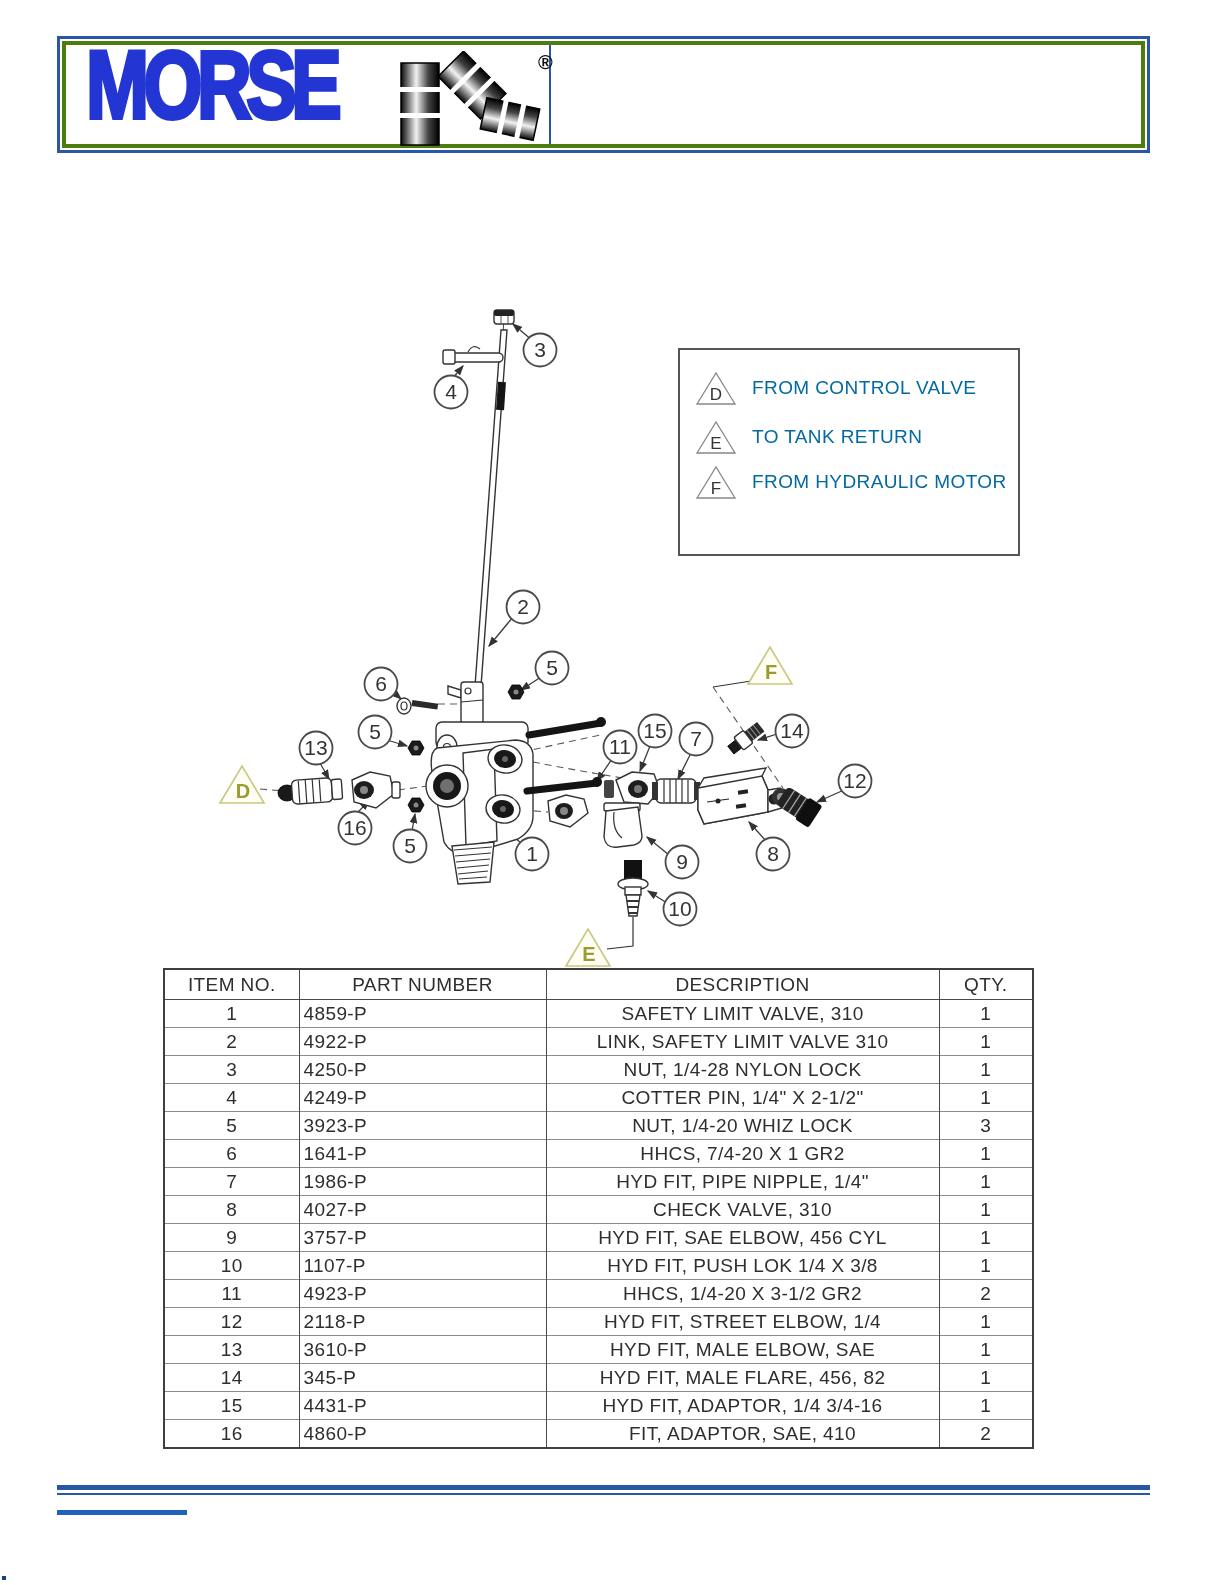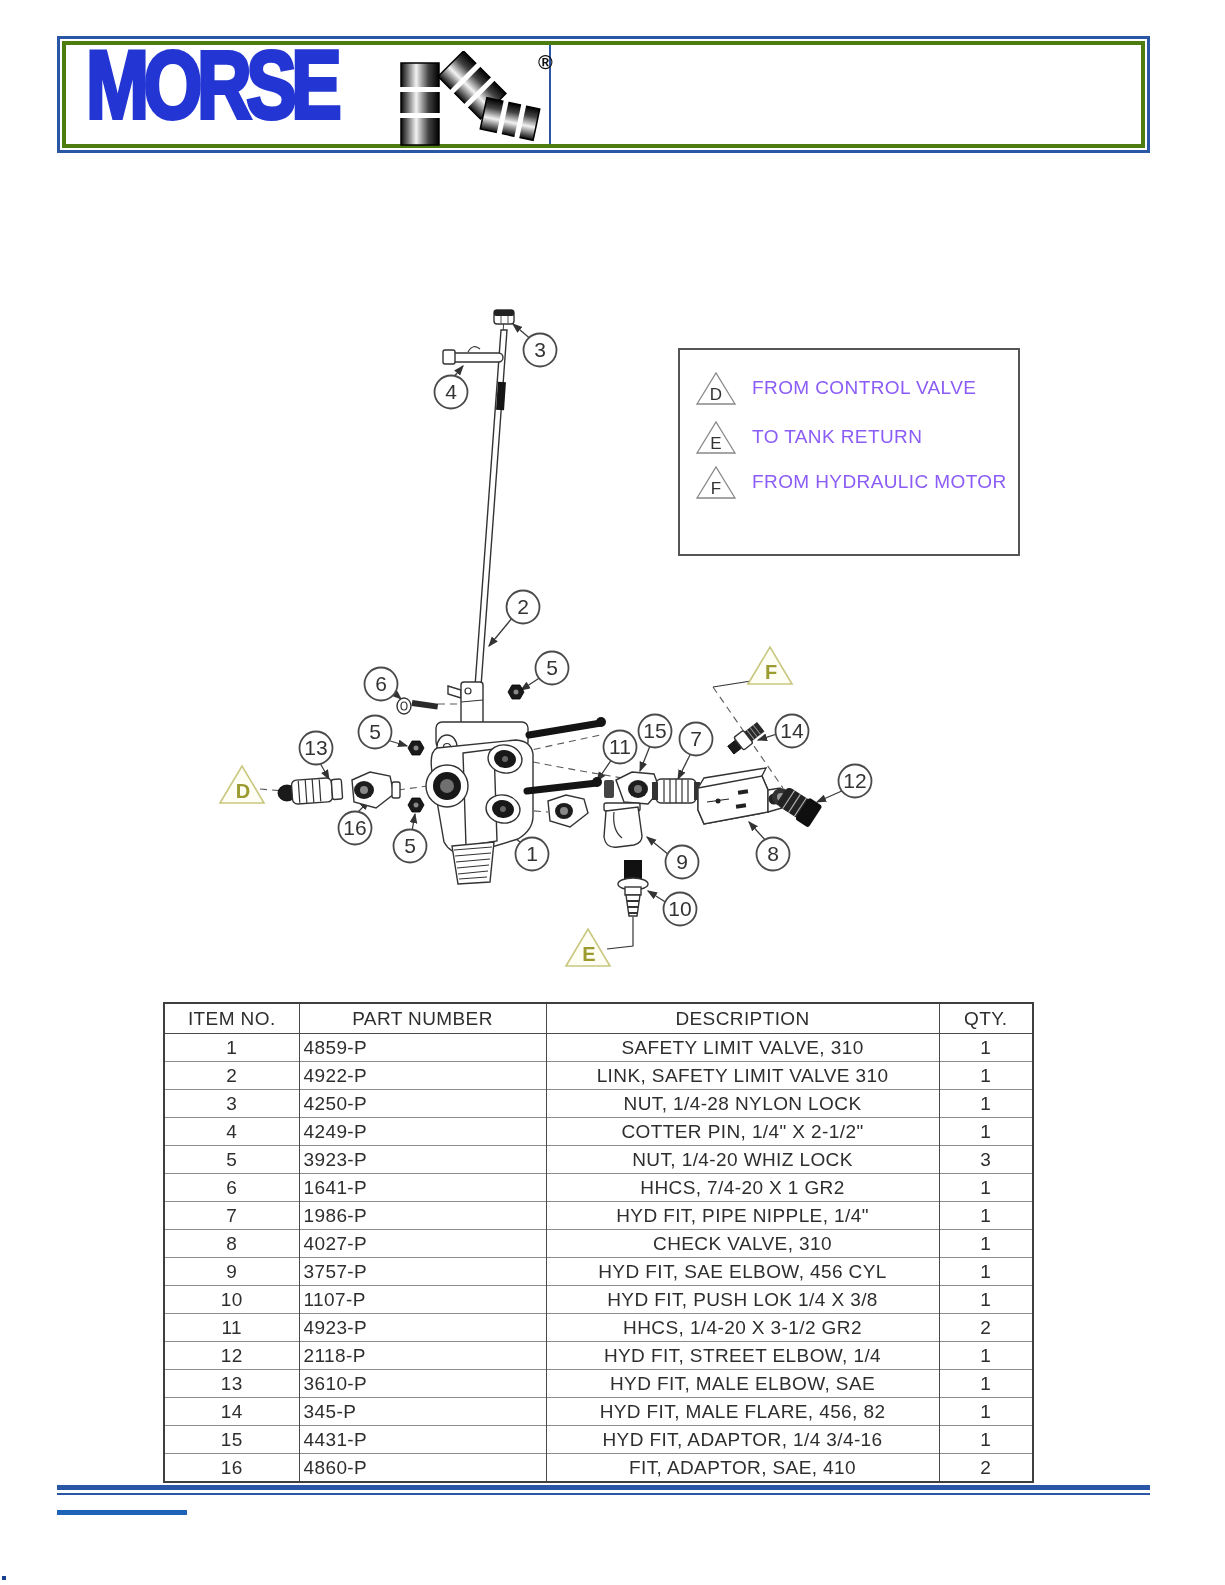--- a/index.html
+++ b/index.html
@@ -16,25 +16,25 @@
              font-family:"Liberation Sans",sans-serif;}
   .logo-reg{position:absolute;left:452px;top:4px;font-size:20px;color:#111;font-weight:bold;}
   .drums{position:absolute;left:312px;top:4px;}
 
   
   .key-box{left:678px;top:348px;width:342px;height:208px;border:2px solid #555;box-sizing:border-box;padding:8px 0 0 14px;}
   .key-title{font-size:21px;font-weight:bold;letter-spacing:0.3px;color:#1c1c1c;
              text-decoration:underline;text-decoration-thickness:2px;text-underline-offset:4px;}
   .key-row{display:flex;align-items:center;gap:14px;margin-top:11px;}
   .key-row.f{margin-top:7px;}
-  .key-label{font-size:19px;letter-spacing:0.4px;color:#8b5cf6;}
+  .key-label{font-size:19px;letter-spacing:0.4px;color:#0369a1;}
 
   
   .ptable{left:163px;top:968px;}
-  table{border-collapse:collapse;table-layout:fixed;width:869px;border:2.5px solid #3f3f3f;margin-top:34px;}
+  table{border-collapse:collapse;table-layout:fixed;width:869px;border:2.5px solid #3f3f3f;}
   th,td{border-left:1.5px solid #4a4a4a;border-top:1px solid #8c8c8c;height:27px;padding:0;
         font-size:19px;font-weight:normal;letter-spacing:0.4px;color:#2e2e2e;text-align:center;overflow:hidden;white-space:nowrap;}
   th{height:29px;border-top:none;border-bottom:1.5px solid #4a4a4a;}
   th:first-child,td:first-child{border-left:none;}
   td.pn{text-align:left;padding-left:4px;}
 
   
   .diagram{left:150px;top:290px;}
   svg text{font-family:"Liberation Sans",sans-serif;}
   .ld{stroke:#3a3a3a;stroke-width:1.3;fill:none;marker-end:url(#arw);}

